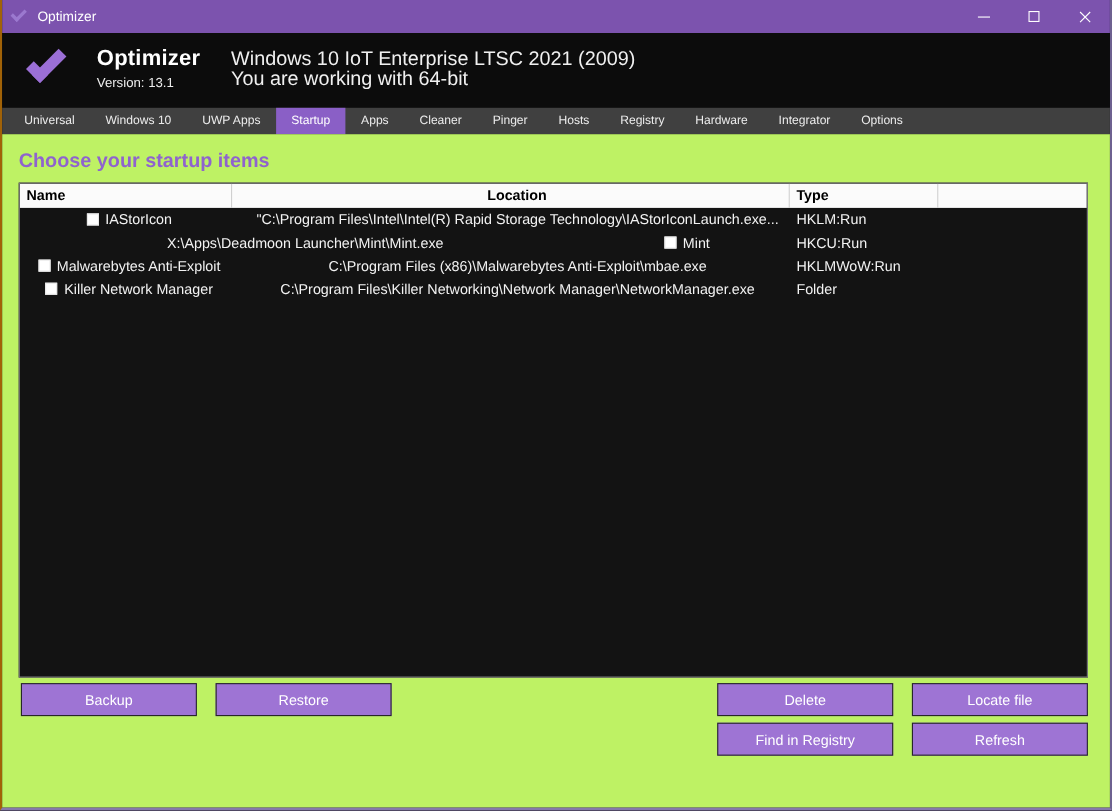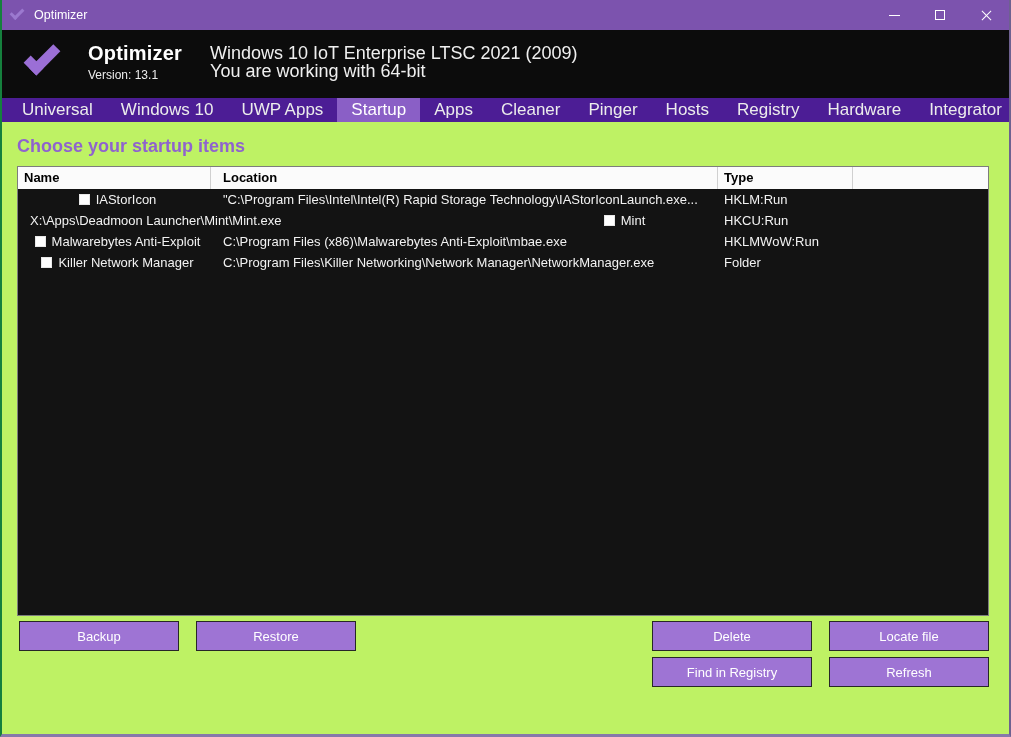--- a/index.html
+++ b/index.html
@@ -6,21 +6,21 @@
   html, body { margin: 0; padding: 0; }
   body {
     width: 1011px; height: 737px; overflow: hidden;
     background: #1a1a1a;
     font-family: "Liberation Sans", sans-serif;
   }
   .window {
     width: 1011px; height: 737px;
     display: flex; flex-direction: column;
     background: #141414;
-    border-left: 2px solid #15803d;
+    border-left: 2px solid #a16207;
     border-right: 2px solid #6e6190;
     border-bottom: 3px solid #8679ab;
   }
   
   .titlebar {
     height: 30px; flex: 0 0 30px;
     background: #7c53ae;
     display: flex; align-items: center;
     padding-left: 11px;
   }
@@ -65,24 +65,24 @@
     transform: rotate(45deg);
     margin-top: -10px;
   }
   .title-block { margin-left: 20px; }
   .app-name { color: #ffffff; font-size: 20px; font-weight: bold; letter-spacing: 0.2px; }
   .app-version { color: #ededed; font-size: 12px; margin-top: 3px; }
   .info-block { margin-left: 28px; color: #f0f0f0; font-size: 18px; line-height: 18px; }
   
   .tabbar {
     height: 24px; flex: 0 0 24px;
-    background: #4c1d95;
+    background: #404040;
     display: flex; align-items: stretch;
     padding-left: 6px;
-    font-size: 17px;
+    font-size: 11px;
   }
   .tab {
     color: #ececec;
     padding: 0 14px;
     line-height: 24px;
     white-space: nowrap;
     cursor: default;
   }
   .tab.active { background: #8a5fc6; color: #ffffff; }
   
@@ -111,21 +111,21 @@
     font-size: 13px; font-weight: bold; color: #000000;
     line-height: 22px; padding-left: 6px;
     border-right: 1px solid #d0d0d0;
     overflow: hidden; white-space: nowrap;
   }
   .lv-hcell.col-extra { border-right: none; }
   .col-name { width: 193px; flex: 0 0 193px; }
   .col-location { width: 507px; flex: 0 0 507px; }
   .col-type { width: 135px; flex: 0 0 135px; }
   .col-extra { flex: 1; }
-  .lv-hcell.col-location, .lv-cell.col-location { padding-left: 12px; }
+  .lv-hcell.col-location, .lv-cell.col-location { padding-left: 12px; text-align: center; }
   .lv-body { flex: 1; }
   .lv-row {
     display: flex; height: 21px; align-items: center;
     font-size: 13px; color: #f2f2f2;
     cursor: default;
   }
   .lv-cell {
     padding-left: 6px;
     white-space: nowrap; overflow: hidden;
     height: 21px; line-height: 21px;

